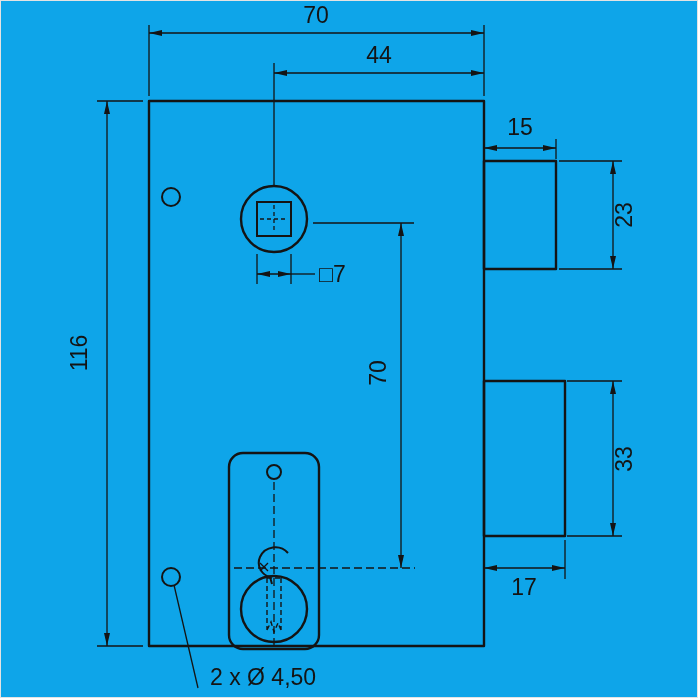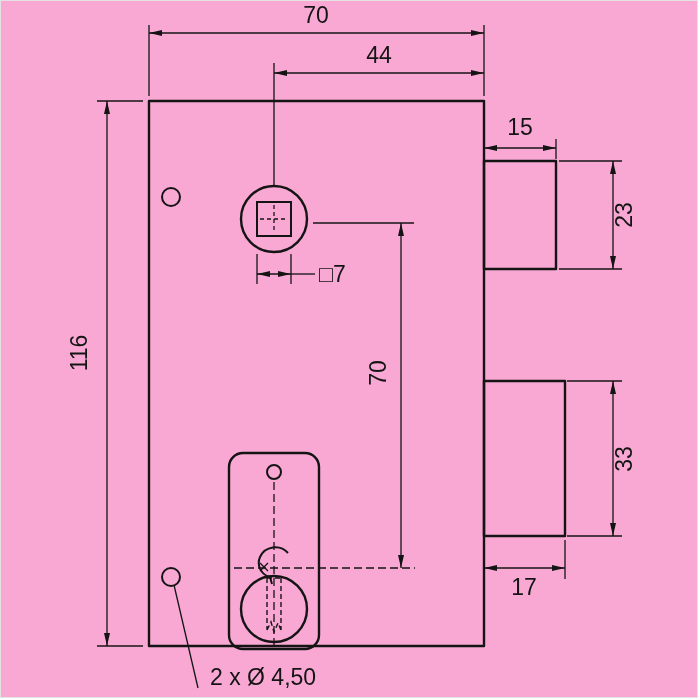--- a/index.html
+++ b/index.html
@@ -3,21 +3,21 @@
 <meta charset="utf-8">
 <style>
   html,body{margin:0;padding:0;}
   body{
     width:700px;height:700px;background:#ffffff;
     font-family:"Liberation Sans","DejaVu Sans",sans-serif;
     overflow:hidden;
   }
   .frame{
     width:698px;height:698px;border:1px solid #e3e3e3;box-sizing:border-box;
-    background:#f9a8d4;
+    background:#0ea5e9;
     text-align:center;
   }
   svg{display:block;}
   svg text{
     font-family:"Liberation Sans","DejaVu Sans",sans-serif;
     font-size:23px;fill:#141414;
   }
   .outline{stroke:#141414;stroke-width:2.4;fill:none;stroke-linejoin:round;stroke-linecap:butt;}
   .med{stroke:#141414;stroke-width:2;fill:none;}
   .thin{stroke:#141414;stroke-width:1.3;fill:none;}

